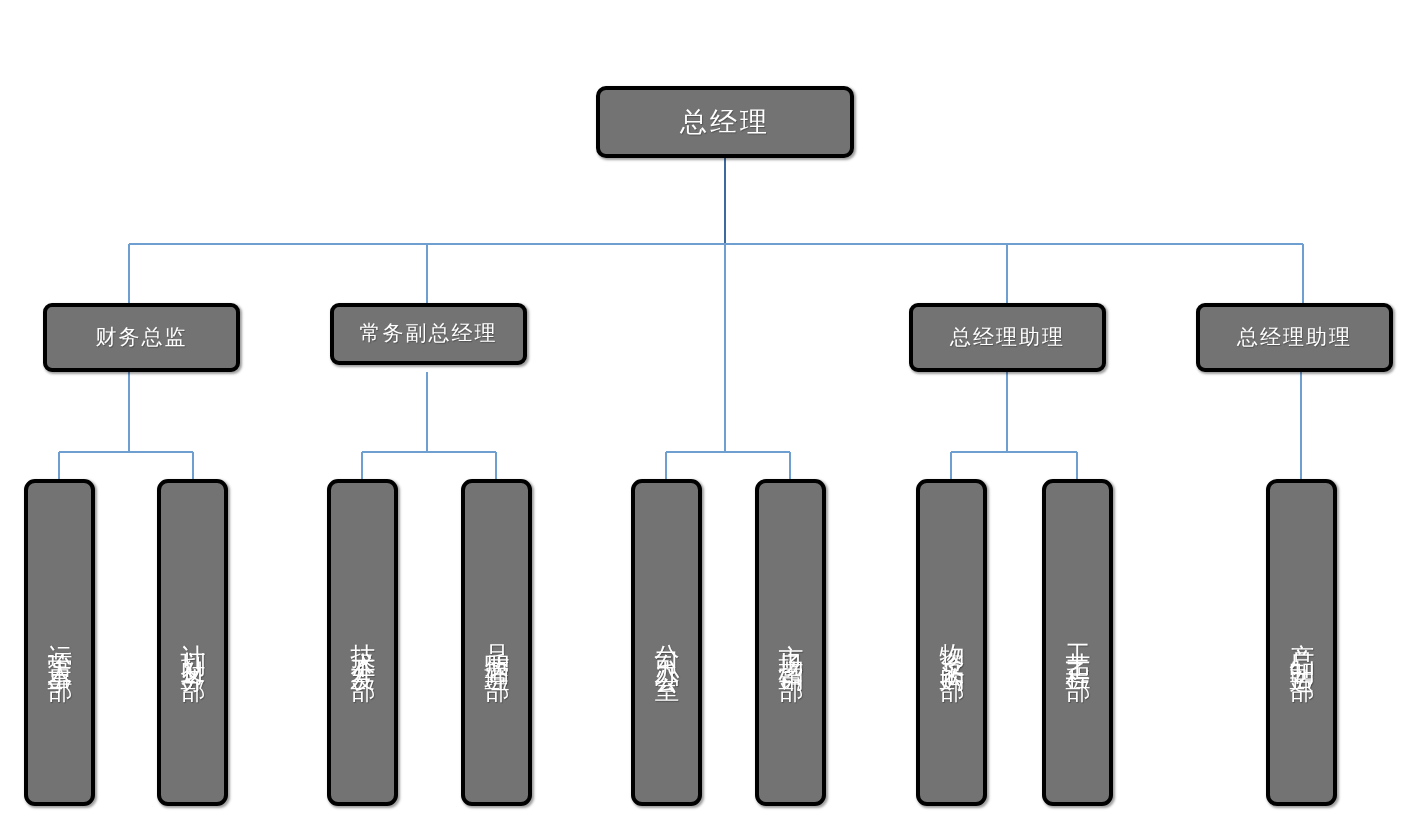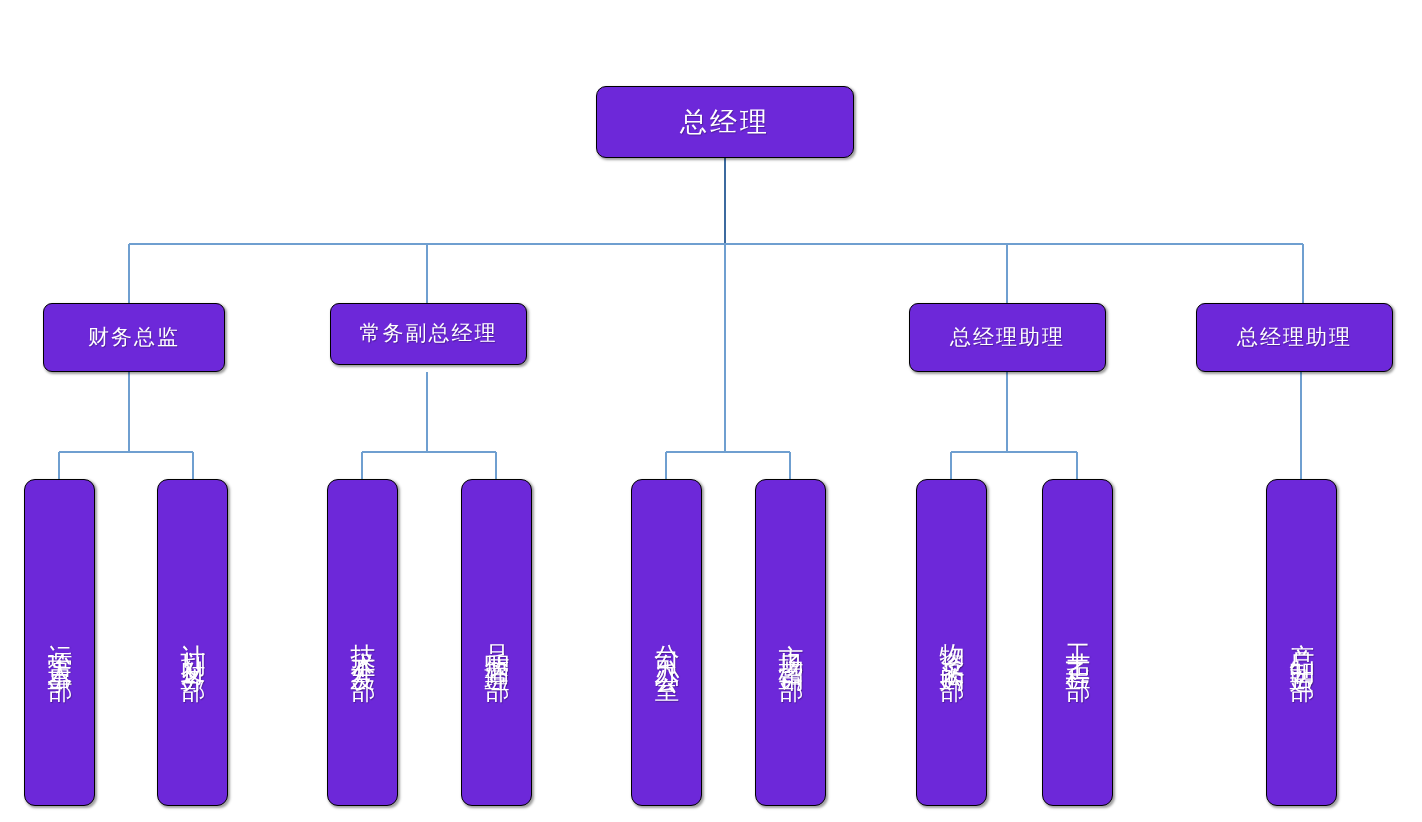--- a/index.html
+++ b/index.html
@@ -24,22 +24,22 @@
     left: 0;
     top: 0;
     width: 1422px;
     height: 822px;
     pointer-events: none;
   }
   
   .node {
     position: absolute;
     box-sizing: border-box;
-    background: #6d28d9;
-    border: 1px solid #000000;
+    background: #737373;
+    border: 4px solid #000000;
     border-radius: 9px;
     color: #ffffff;
     display: flex;
     align-items: center;
     justify-content: center;
     text-align: center;
     box-shadow: 1.5px 1.5px 2.5px rgba(0,0,0,0.38);
     line-height: 1.12;
     text-shadow: 0.8px 0.8px 1.1px rgba(0,0,0,0.30);
     user-select: none;
@@ -102,21 +102,21 @@
       <line x1="1077" y1="452" x2="1077" y2="479"></line>
 
       <line x1="1301" y1="372" x2="1301" y2="479"></line>
     </g>
   </svg>
 
   <div class="node root" style="left:596px; top:86px; width:258px; height:72px;">
     <span>总经理</span>
   </div>
 
-  <div class="node mid" style="left:43px; top:303px; width:182px; height:69px;">
+  <div class="node mid" style="left:43px; top:303px; width:197px; height:69px;">
     <span>财务总监</span>
   </div>
 
   <div class="node mid" style="left:330px; top:303px; width:197px; height:62px;">
     <span>常务副总经理</span>
   </div>
 
   <div class="node mid" style="left:909px; top:303px; width:197px; height:69px;">
     <span>总经理助理</span>
   </div>

